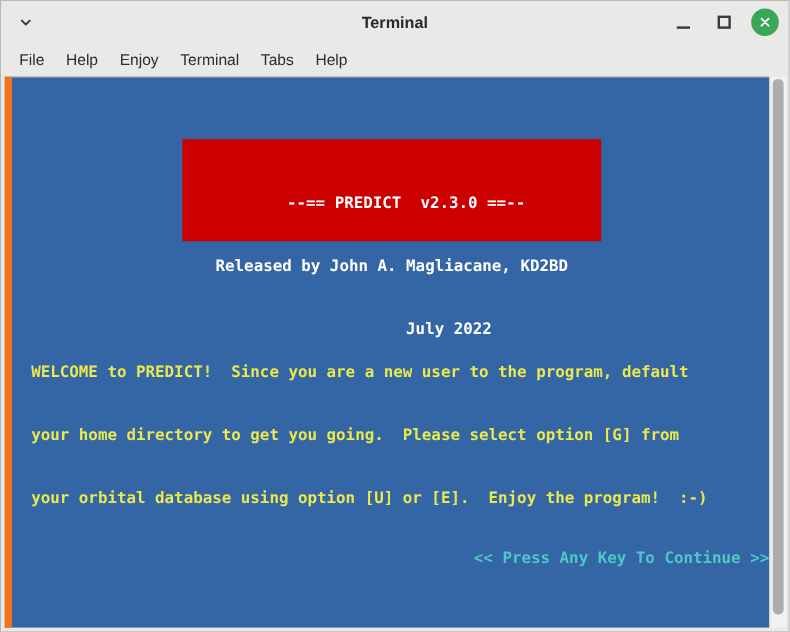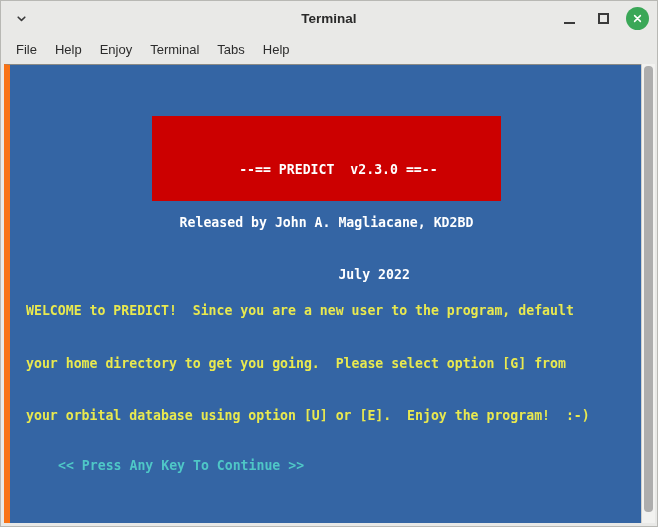--- a/index.html
+++ b/index.html
@@ -180,25 +180,24 @@
     font-weight: bold;
   }
   .welcome .wline { display: block; }
 
   
   .anykey {
     position: absolute;
     left: 0;
     right: 0;
     top: 392px;
-    text-align: left;
+    text-align: right;
     color: #4fc7c7;
     font-weight: bold;
     white-space: pre;
-    padding-left: 48px;
   }
 </style>
 </head>
 <body>
 
 <div class="window">
 
   <div class="titlebar">
 
     <div class="chevron-btn">

